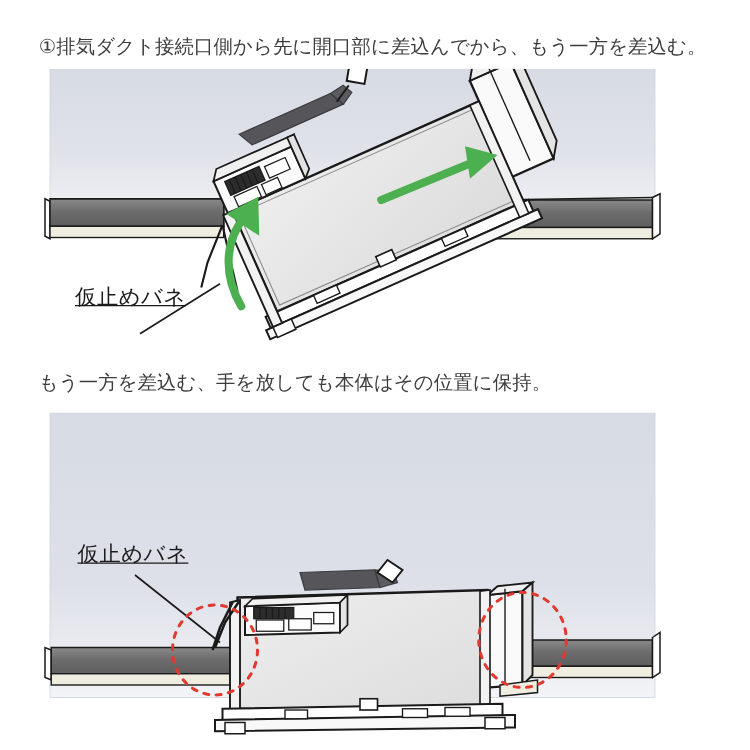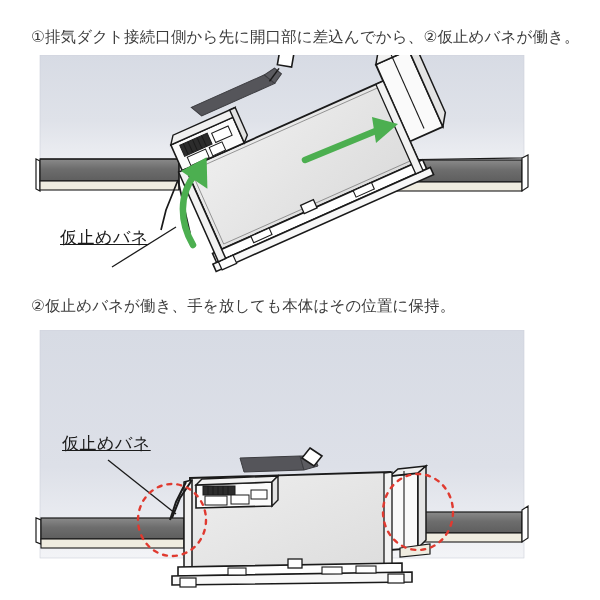--- a/index.html
+++ b/index.html
@@ -71,21 +71,21 @@
     text-decoration: underline;
   }
   #label-spring-1 { left: 60px; top: 226px; }
   #label-spring-2 { left: 62px; top: 432px; }
 </style>
 </head>
 <body>
 
 <div class="page">
 
-  <div class="caption" id="caption-1">①排気ダクト接続口側から先に開口部に差込んでから、②仮止めバネが働き。</div>
+  <div class="caption" id="caption-1">①排気ダクト接続口側から先に開口部に差込んでから、もう一方を差込む。</div>
 
   <div class="figure" id="figure-1">
     <svg viewBox="0 0 600 230" xmlns="http://www.w3.org/2000/svg">
       <defs>
         <linearGradient id="panelGrad1" x1="0" y1="0" x2="0" y2="1">
           <stop offset="0%" stop-color="#d7dbe4"></stop>
           <stop offset="55%" stop-color="#dfe2e9"></stop>
           <stop offset="100%" stop-color="#f2f3f6"></stop>
         </linearGradient>
         <linearGradient id="railGrad1" x1="0" y1="0" x2="0" y2="1">
@@ -182,21 +182,21 @@
 
       <g>
         <line x1="305" y1="105" x2="378" y2="75" stroke="#4CAF50" stroke-width="6.5" stroke-linecap="round"></line>
         <path d="M372,62 L398,69 L376,88 Z" fill="#4CAF50"></path>
       </g>
     </svg>
   </div>
 
   <div class="callout-label" id="label-spring-1">仮止めバネ</div>
 
-  <div class="caption" id="caption-2">②仮止めバネが働き、手を放しても本体はその位置に保持。</div>
+  <div class="caption" id="caption-2">もう一方を差込む、手を放しても本体はその位置に保持。</div>
 
   <div class="figure" id="figure-2">
     <svg viewBox="0 0 600 270" xmlns="http://www.w3.org/2000/svg">
       <defs>
         <linearGradient id="panelGrad2" x1="0" y1="0" x2="0" y2="1">
           <stop offset="0%" stop-color="#d7dbe4"></stop>
           <stop offset="60%" stop-color="#dde0e8"></stop>
           <stop offset="100%" stop-color="#f3f4f7"></stop>
         </linearGradient>
         <linearGradient id="railGrad2" x1="0" y1="0" x2="0" y2="1">

